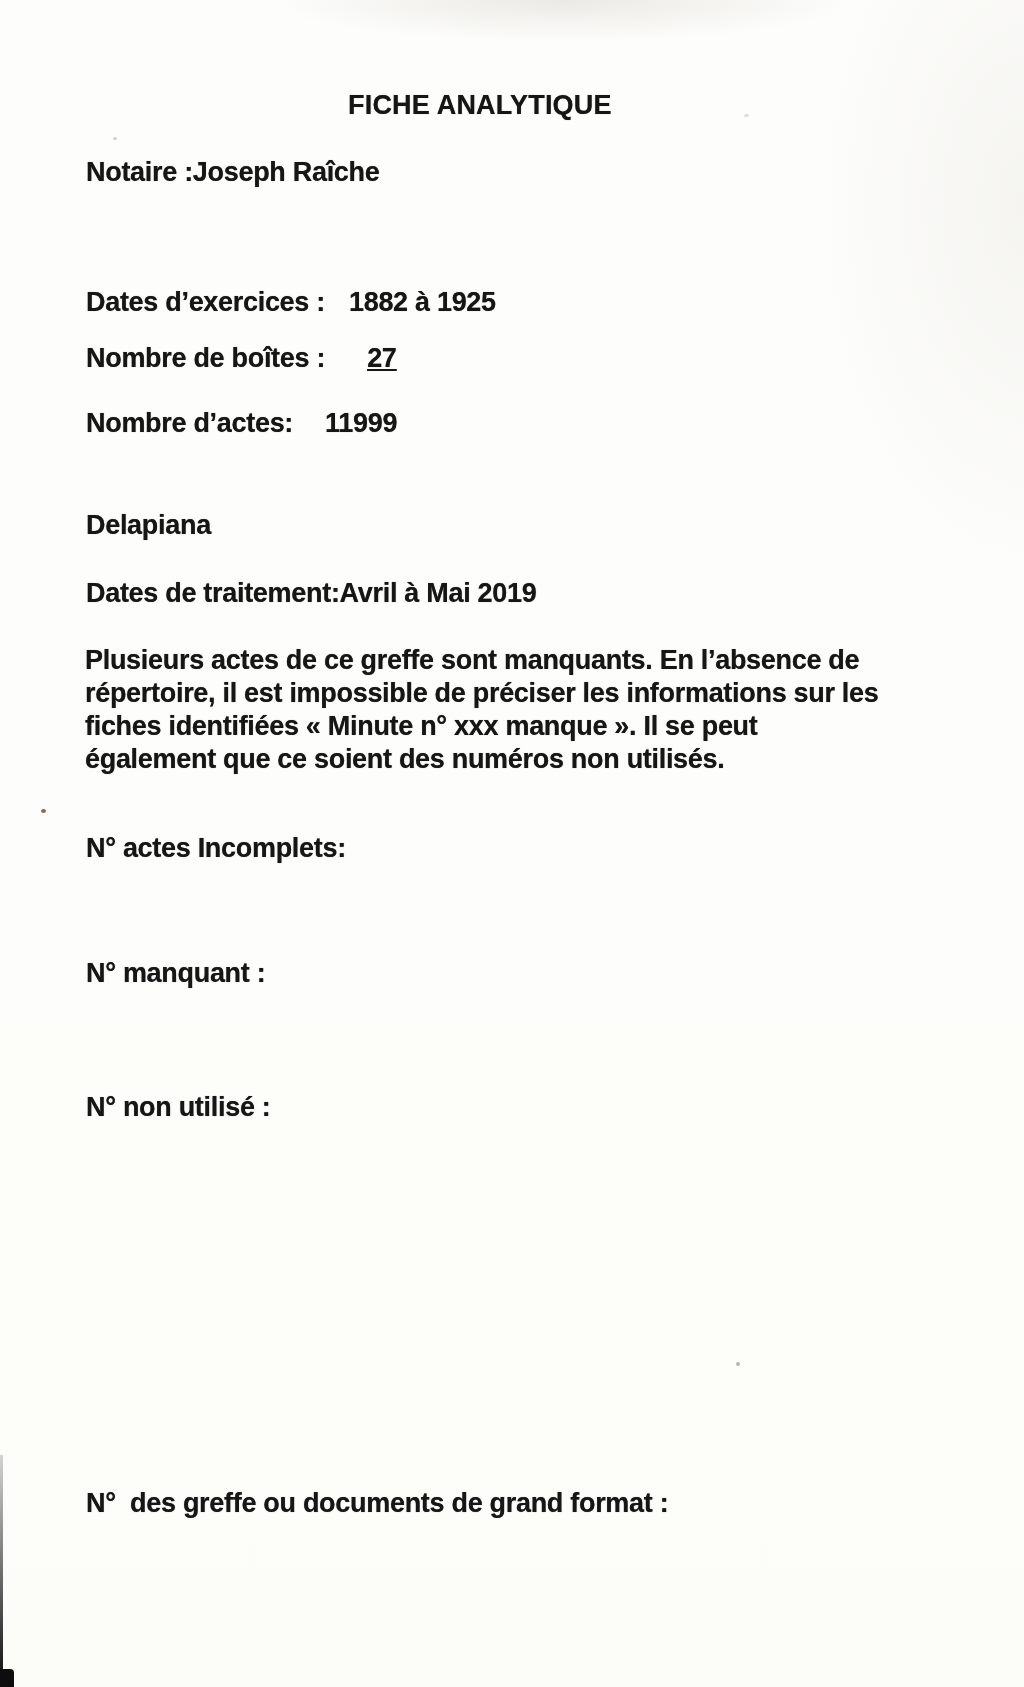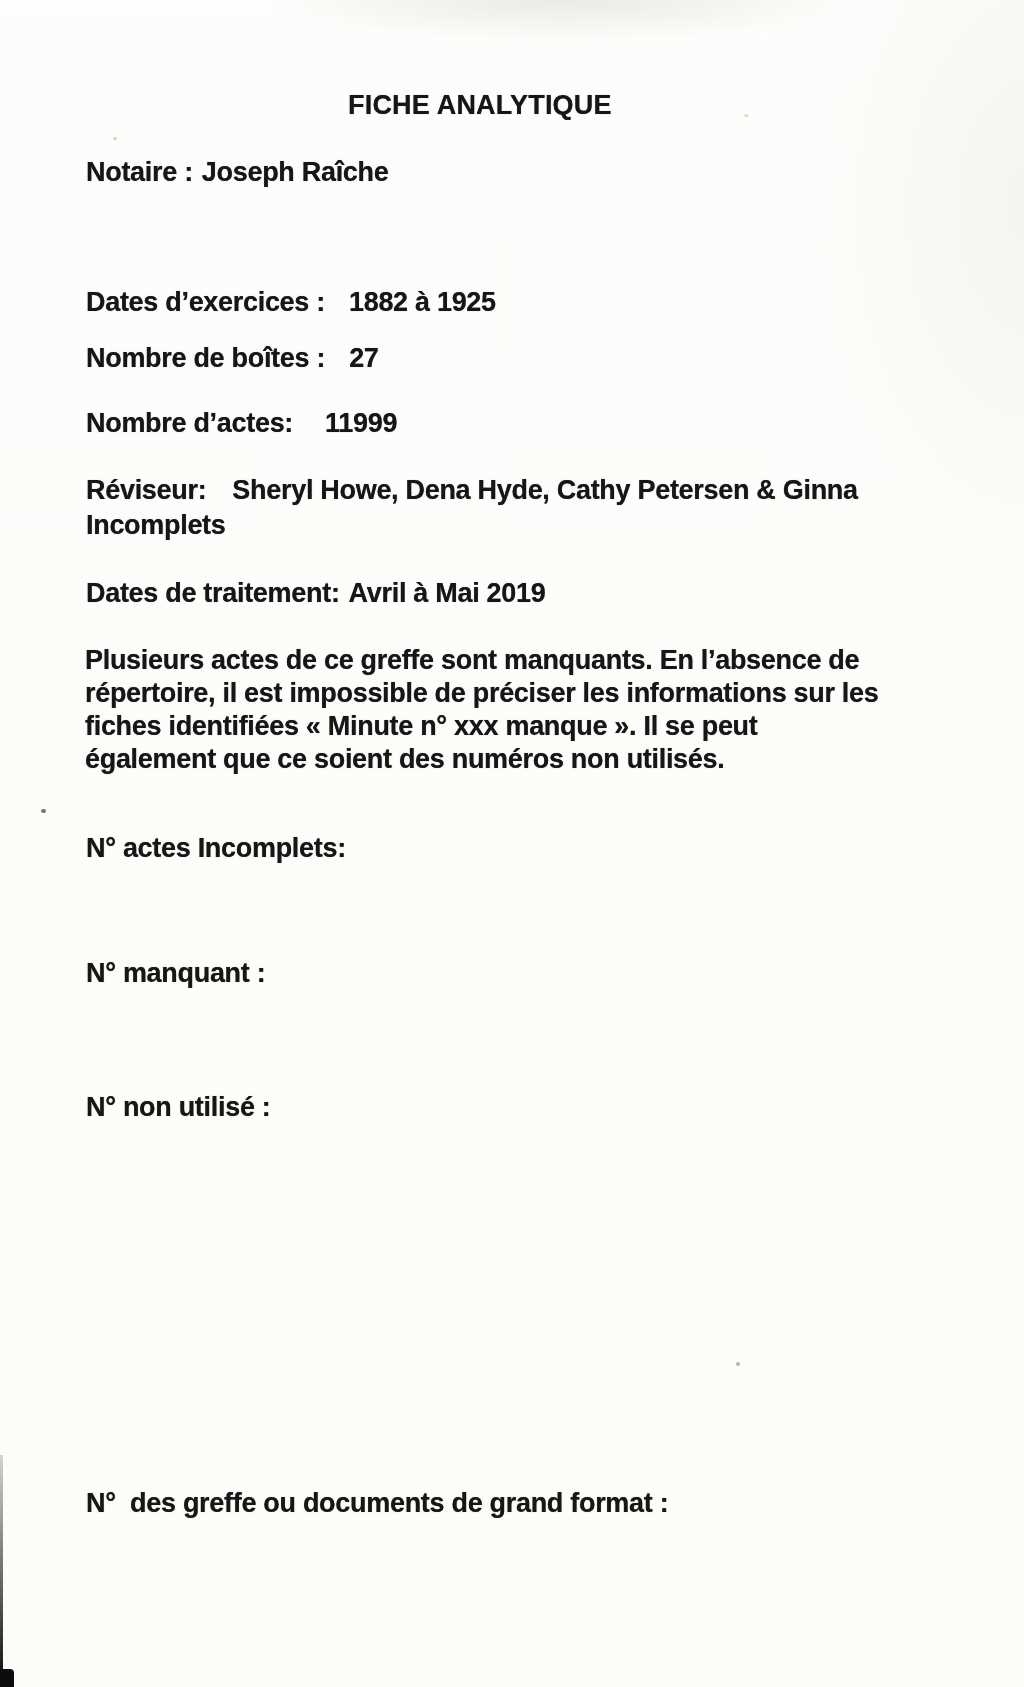--- a/index.html
+++ b/index.html
@@ -28,25 +28,25 @@
     letter-spacing:-0.3px;
     white-space:pre;
     color:#161616;
     text-shadow:0 0 0.7px rgba(25,25,25,0.75);
   }
   .title{
     left:348px;
     letter-spacing:0.2px;
   }
   .value{display:inline-block;}
-  .gap-9{margin-left:9px;text-align:center;}
+  .gap-9{text-align:center;}
   .gap-18{margin-left:32px;}
   .gap-24{margin-left:24px;}
   .gap-26{margin-left:26px;}
-  .gap-30{margin-left:24px;}
+  .gap-30{margin-left:42px;text-decoration:underline;}
   .gap-34{margin-left:34px;}
   
   .edge-line{
     position:absolute;
     left:0;top:1455px;
     width:3px;height:232px;
     background:linear-gradient(to bottom, rgba(90,90,90,0.25), rgba(40,40,40,0.85) 70%, #0a0a0a);
   }
   .corner-blob{
     position:absolute;
@@ -70,23 +70,22 @@
 
   <div class="line" style="top:157px"><span>Notaire :</span><span class="value gap-9">Joseph Raîche</span></div>
 
 
   <div class="line" style="top:287px"><span>Dates d’exercices :</span><span class="value gap-24">1882 à 1925</span></div>
 
   <div class="line" style="top:343px"><span>Nombre de boîtes :</span><span class="value gap-30">27</span></div>
 
   <div class="line" style="top:408px"><span>Nombre d’actes:</span><span class="value gap-18">11999</span></div>
 
-  <div class="line" style="top:475px"><span>Réviseur:</span><span class="value gap-26">Sheryl Howe, Dena Hyde, Cathy Petersen &amp; Ginna</span></div>
 
-  <div class="line" style="top:510px">Incomplets</div>
+  <div class="line" style="top:510px">Delapiana</div>
 
   <div class="line" style="top:578px"><span>Dates de traitement:</span><span class="value gap-9">Avril à Mai 2019</span></div>
 
   <div>
     <div class="line" style="top:645px;left:85px">Plusieurs actes de ce greffe sont manquants. En l’absence de</div>
     <div class="line" style="top:678px;left:85px">répertoire, il est impossible de préciser les informations sur les</div>
     <div class="line" style="top:711px;left:85px">fiches identifiées « Minute n° xxx manque ». Il se peut</div>
     <div class="line" style="top:744px;left:85px">également que ce soient des numéros non utilisés.</div>
   </div>
 

